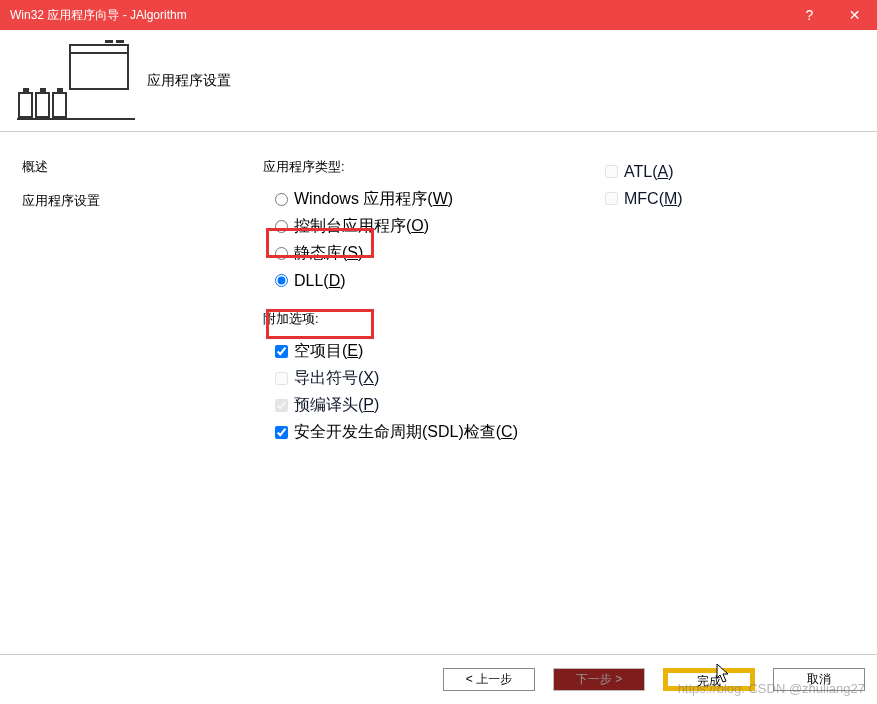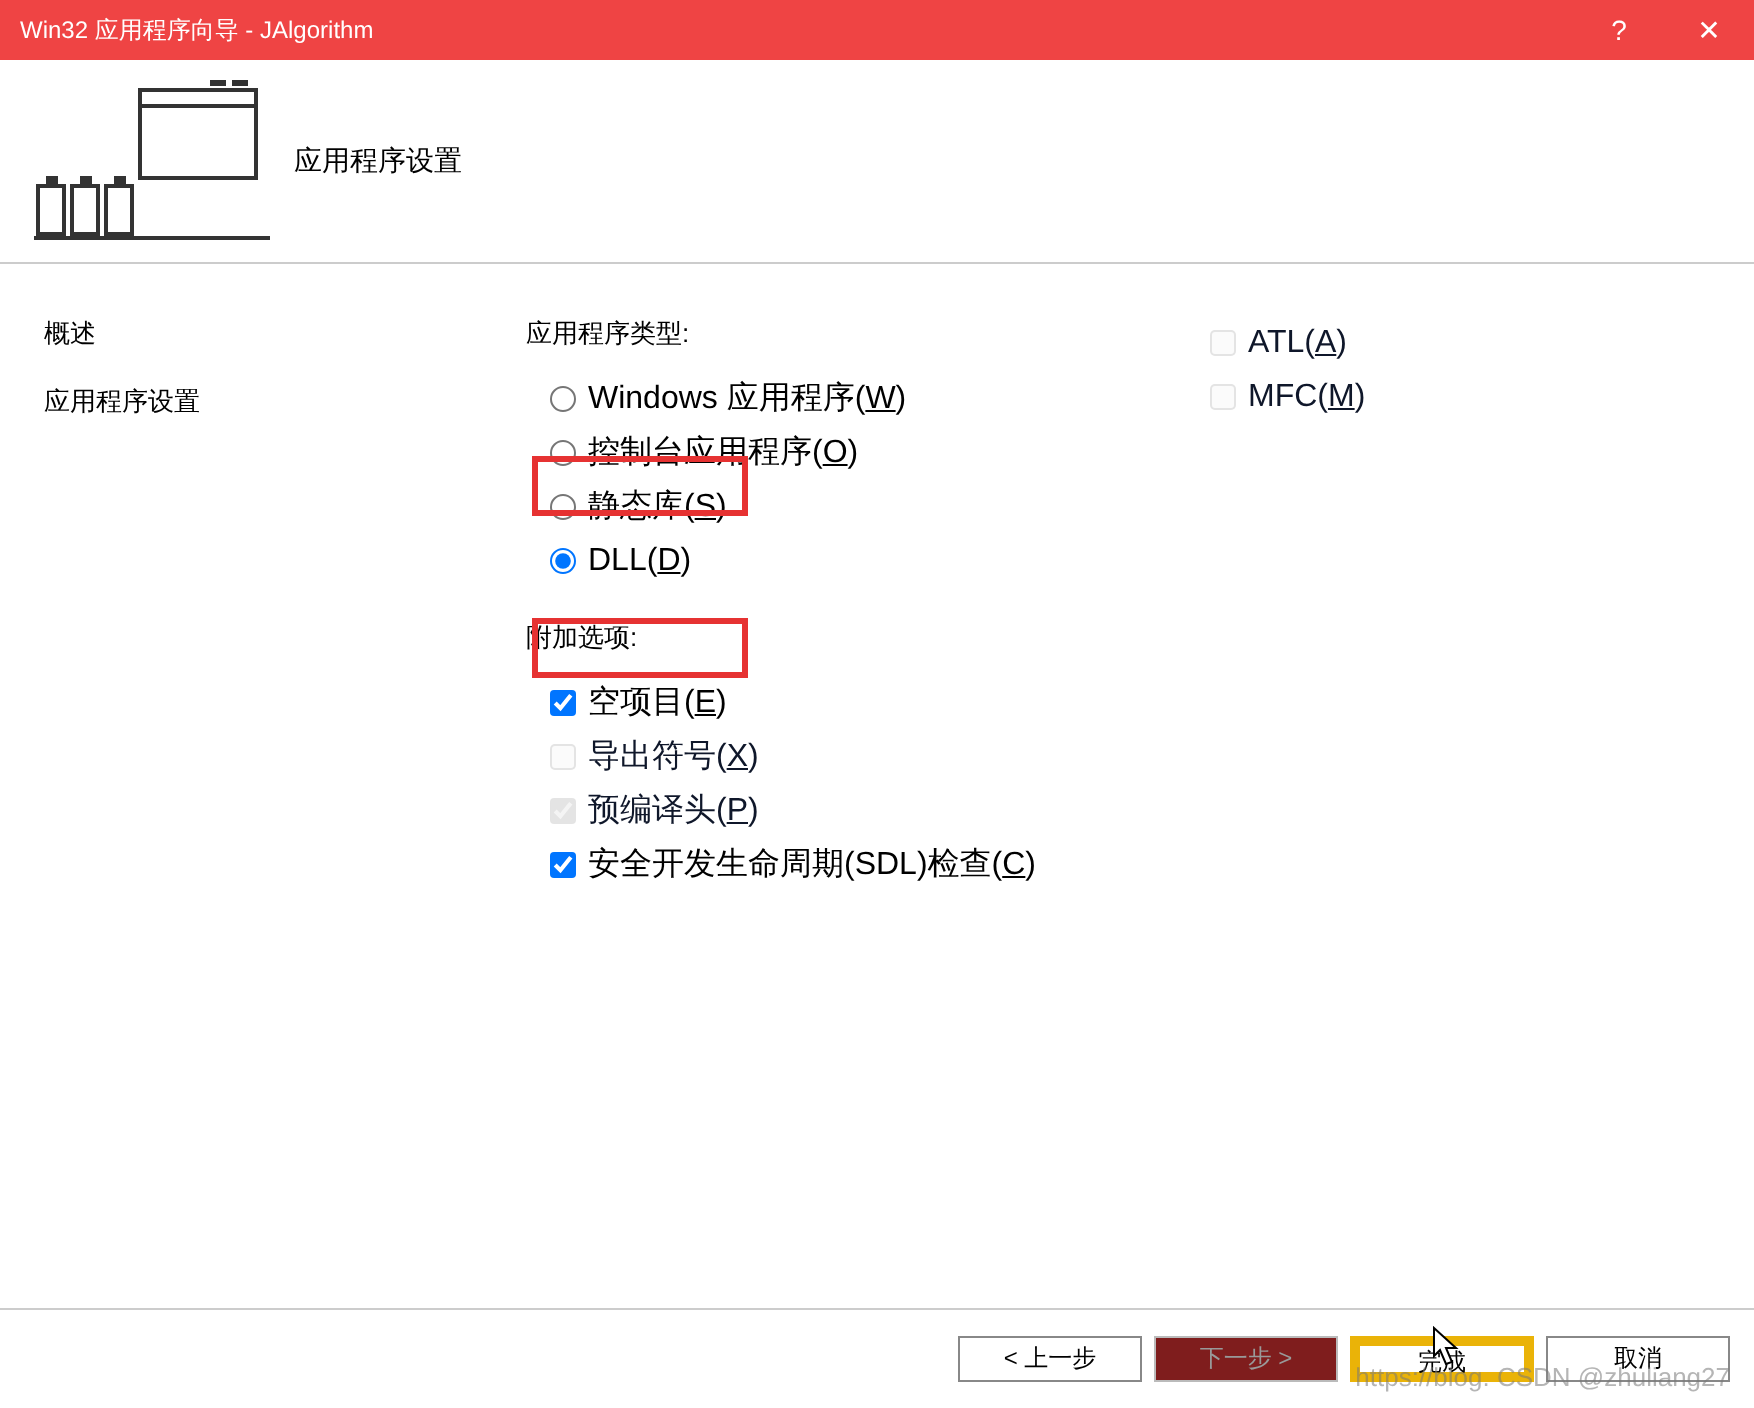--- a/index.html
+++ b/index.html
@@ -22,21 +22,21 @@
     .col2 { flex: 1; }
     
     .section-label { font-size: 13px; margin-bottom: 10px; }
     .option-row { display: flex; align-items: center; height: 27px; padding-left: 12px; }
     .option-row label { margin-left: 6px; font-size: 16px; }
     .option-row.disabled label { color: #0f172a; }
     .option-row.disabled input { opacity: 0.6; }
     
     .highlight-box { border: 3px solid #e63232; position: absolute; pointer-events: none; }
     
-    .footer { height: 50px; border-top: 1px solid #ccc; display: flex; align-items: center; justify-content: flex-end; padding-right: 12px; gap: 6px; position: relative; }
+    .footer { height: 50px; border-top: 1px solid #ccc; display: flex; align-items: center; justify-content: flex-end; padding-right: 12px; gap: 18px; position: relative; }
     .btn { width: 92px; height: 23px; border: 1px solid #888; background: #fff; font-size: 12px; cursor: pointer; font-family: inherit; }
     .btn:disabled { color: #999; border-color: #bbb; background: #7f1d1d; cursor: default; }
     .btn.primary { border: 5px solid #eab308; }
     
     .underline { text-decoration: underline; }
     input[type="radio"], input[type="checkbox"] { width: 13px; height: 13px; }
     
     .cursor { position: absolute; width: 18px; height: 22px; pointer-events: none; }
     .watermark { position: absolute; bottom: 8px; right: 12px; color: rgba(120,120,120,0.55); font-size: 13px; font-family: Liberation Sans, sans-serif; }
   </style>

